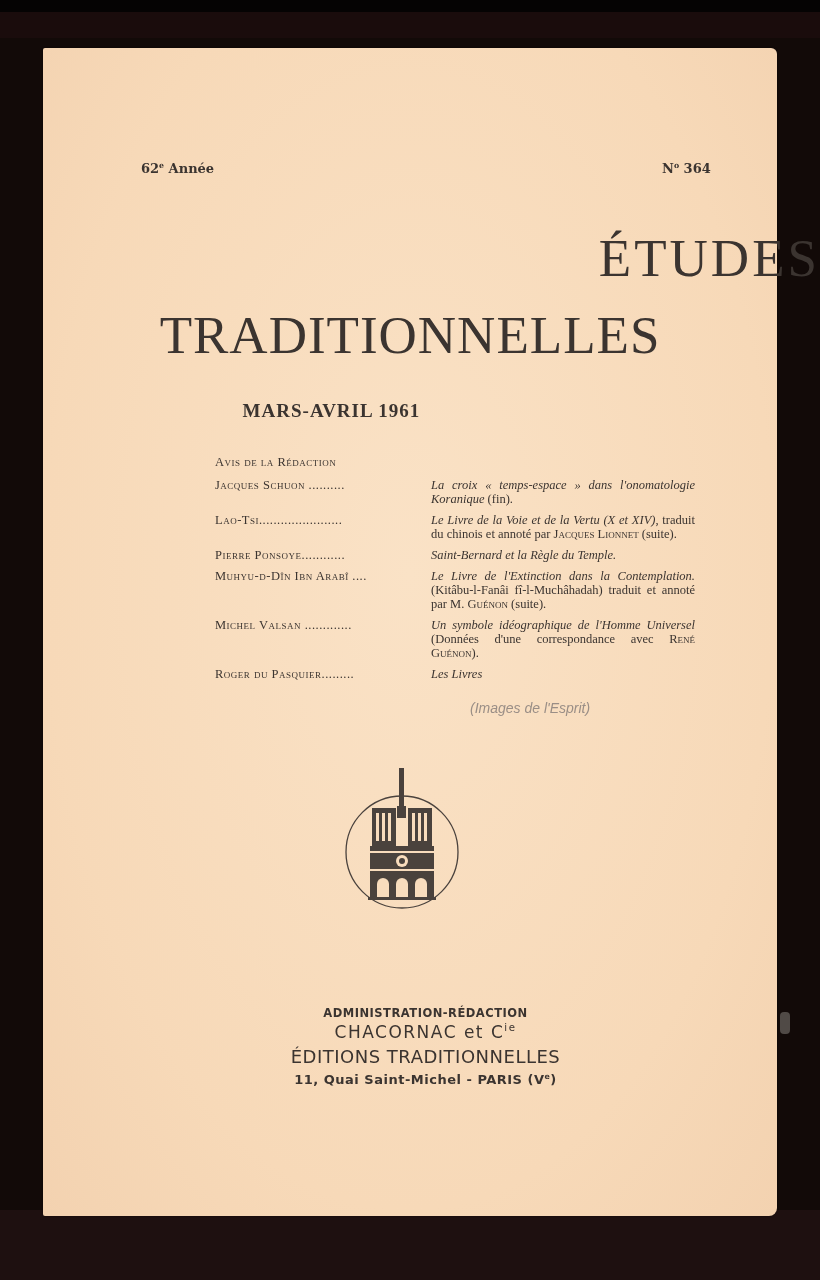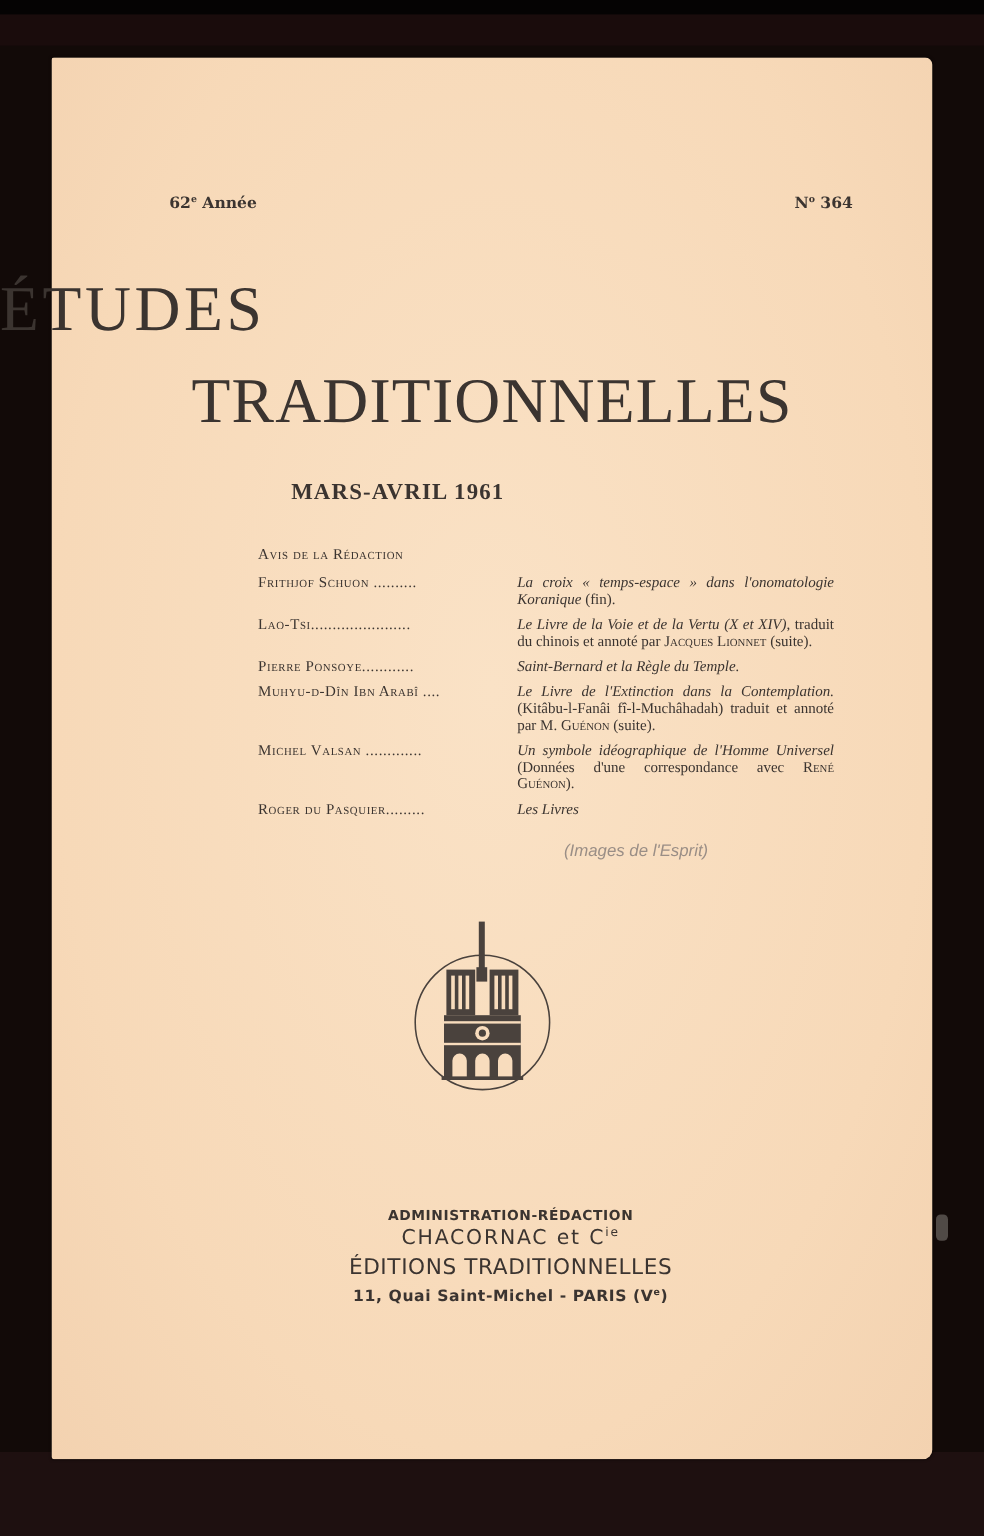--- a/index.html
+++ b/index.html
@@ -15,21 +15,21 @@
     position:absolute; left:43px; top:48px; width:734px; height:1168px;
     background:#f8dcbd;
     background-image: radial-gradient(ellipse at 50% 45%, #fae2c6 0%, #f7d9b8 70%, #f3d2b0 100%);
     border-radius:2px 6px 8px 2px;
     box-shadow: 0 0 2px rgba(0,0,0,0.5);
   }
   .ink { color:#3b3430; }
   .hdr { position:absolute; top:161px; font-family:"DejaVu Serif", serif; font-weight:bold; font-size:13px; }
   .hdr-left { left:141px; }
   .hdr-right { left:618px;margin-left:44px; }
-  .title1 { position:absolute; left:0; width:820px; top:228px; text-align:left;
+  .title1 { position:absolute; left:0; width:820px; top:228px; text-align:right;
     font-family:"Liberation Serif", serif; font-size:53px; letter-spacing:3px; }
   .title2 { position:absolute; left:0; width:820px; top:305px; text-align:center;
     font-family:"Liberation Serif", serif; font-size:53px; letter-spacing:1px; }
   .date { position:absolute; left:0; width:663px; top:400px; text-align:center;
     font-family:"Liberation Serif", serif; font-weight:bold; font-size:19px; letter-spacing:1px; }
   .toc { position:absolute; left:174px; top:455px; width:480px; font-size:12.5px; line-height:14px;margin-left:41px; }
   .toc .avis { font-variant:small-caps; letter-spacing:0.5px; margin-bottom:9px; }
   .row { display:flex; margin-bottom:7px; }
   .author { width:216px; flex:none; font-variant:small-caps; letter-spacing:0.5px; white-space:nowrap; overflow:hidden; }
   .work { flex:1; text-align:justify; font-family:"Liberation Serif", serif; }
@@ -61,21 +61,21 @@
 
 <div class="title1 ink">ÉTUDES</div>
 <div class="title2 ink">TRADITIONNELLES</div>
 
 <div class="date ink">MARS-AVRIL 1961</div>
 
 <div class="toc ink">
   <div class="avis">Avis de la Rédaction</div>
 
   <div class="row">
-    <div class="author">Frithjof Schuon ..........</div>
+    <div class="author">Jacques Schuon ..........</div>
     <div class="work"><span class="it">La croix « temps-espace » dans l'onomatologie Koranique</span><span> (fin).</span></div>
   </div>
 
   <div class="row">
     <div class="author">Lao-Tsi.......................</div>
     <div class="work"><span class="it">Le Livre de la Voie et de la Vertu (X et XIV)</span><span>, traduit du chinois et annoté par </span><span class="sc">Jacques Lionnet</span><span> (suite).</span></div>
   </div>
 
   <div class="row">
     <div class="author">Pierre Ponsoye............</div>

